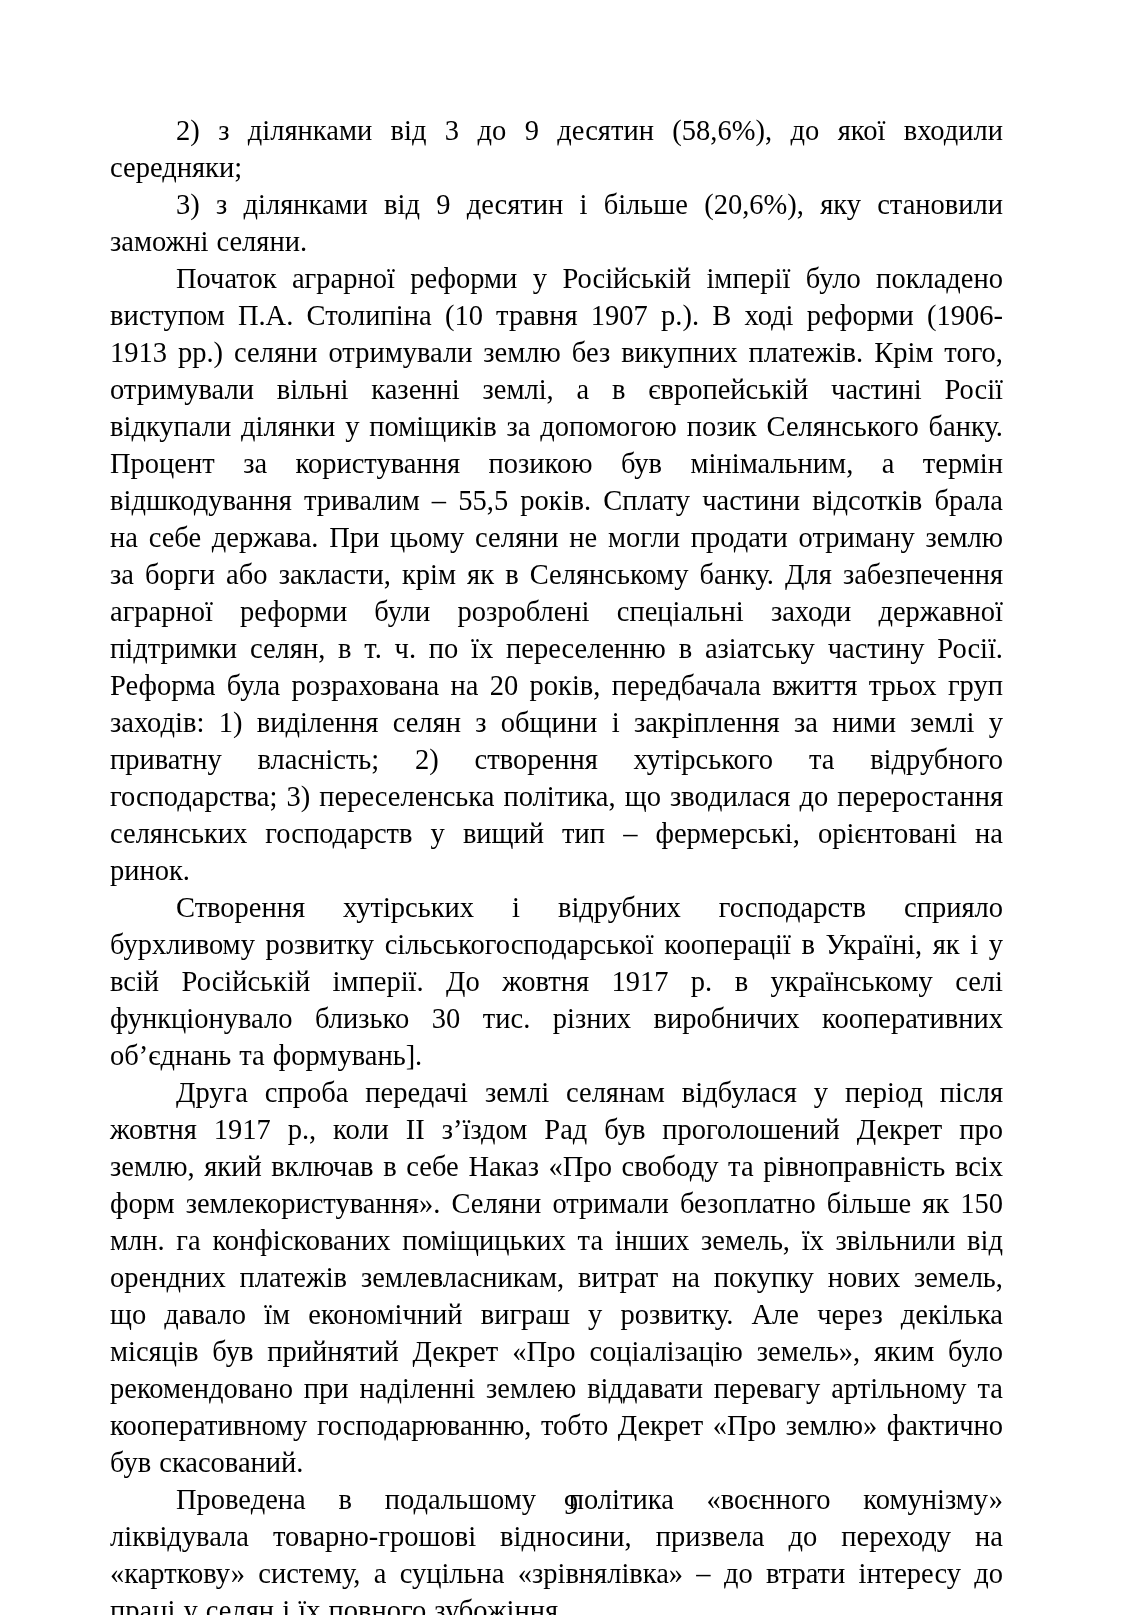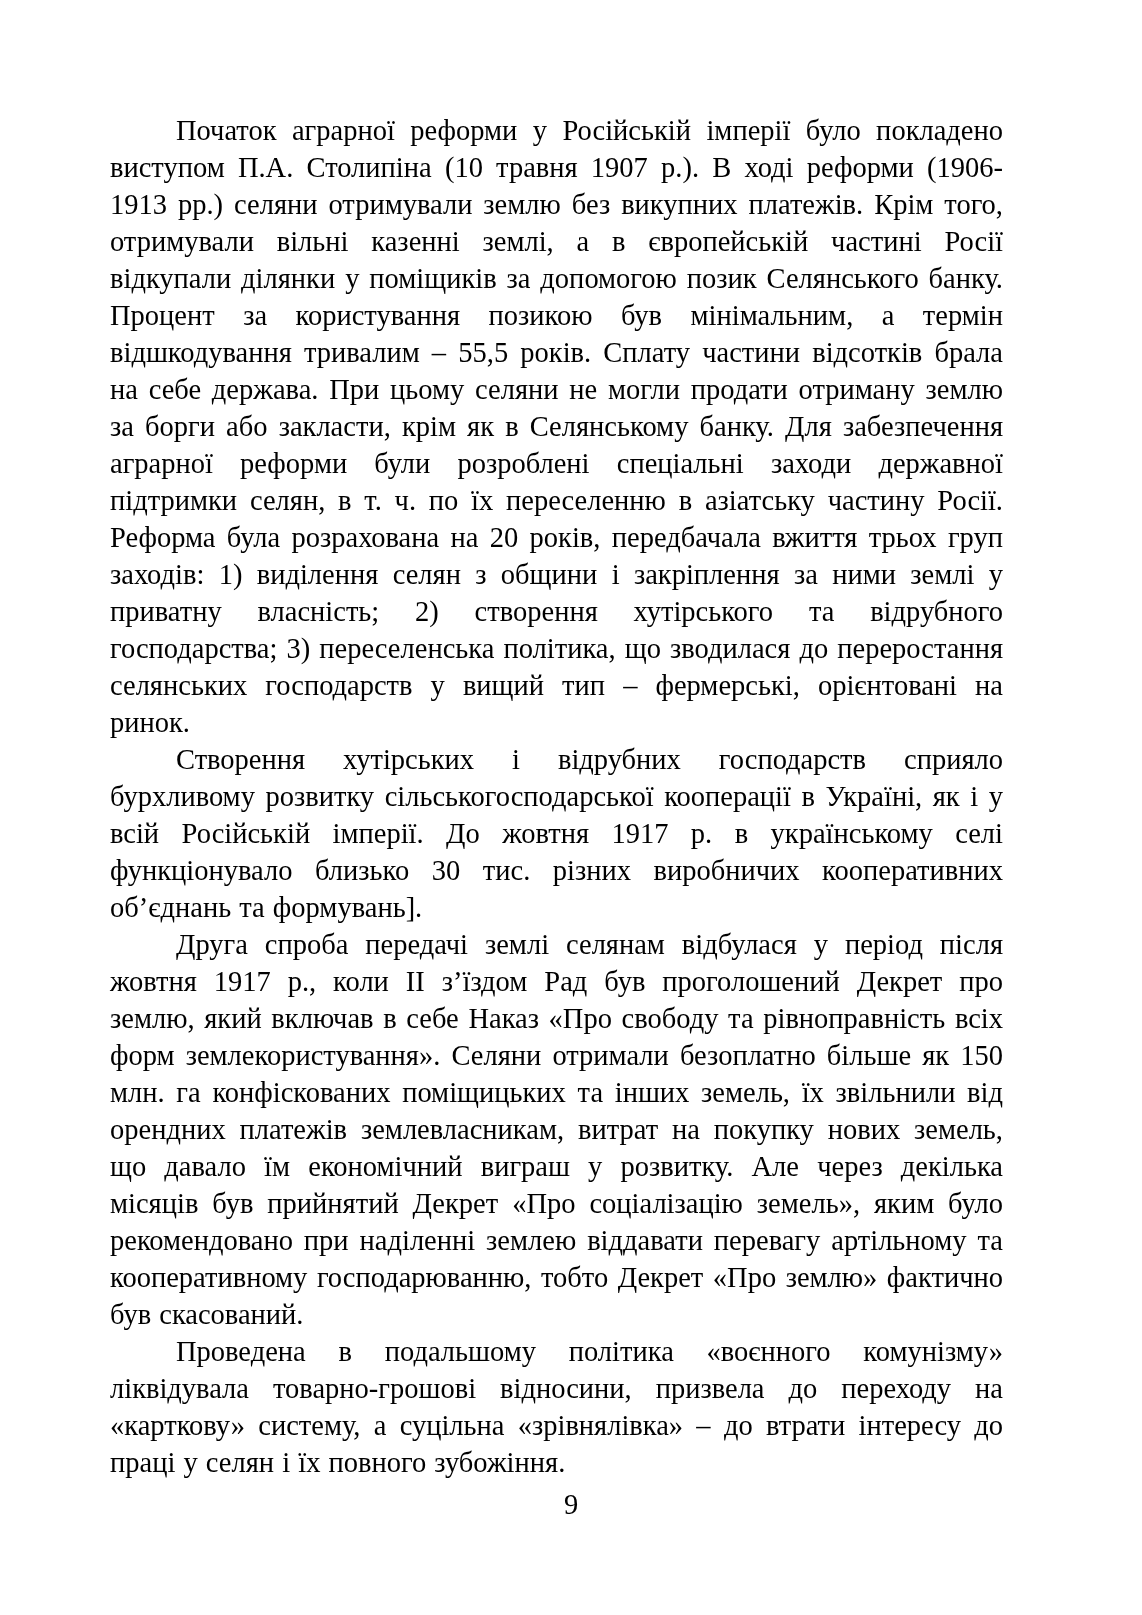--- a/index.html
+++ b/index.html
@@ -42,19 +42,21 @@
     text-align: center;
     font-size: 28.5px;
     line-height: 37px;
   }
 </style>
 </head>
 <body>
 
 <div class="page">
   <div class="content">
+    <p class="indent">2) з ділянками від 3 до 9 десятин (58,6%), до якої входили середняки;</p>
+    <p class="indent">3) з ділянками від 9 десятин і більше (20,6%), яку становили заможні селяни.</p>
     <p class="indent">Початок аграрної реформи у Російській імперії було покладено виступом П.А. Столипіна (10 травня 1907 р.). В ході реформи (1906-1913 рр.) селяни отримували землю без викупних платежів. Крім того, отримували вільні казенні землі, а в європейській частині Росії відкупали ділянки у поміщиків за допомогою позик Селянського банку. Процент за користування позикою був мінімальним, а термін відшкодування тривалим – 55,5 років. Сплату частини відсотків брала на себе держава. При цьому селяни не могли продати отриману землю за борги або закласти, крім як в Селянському банку. Для забезпечення аграрної реформи були розроблені спеціальні заходи державної підтримки селян, в т. ч. по їх переселенню в азіатську частину Росії. Реформа була розрахована на 20 років, передбачала вжиття трьох груп заходів: 1) виділення селян з общини і закріплення за ними землі у приватну власність; 2) створення хутірського та відрубного господарства; 3) переселенська політика, що зводилася до переростання селянських господарств у вищий тип – фермерські, орієнтовані на ринок.</p>
     <p class="indent">Створення хутірських і відрубних господарств сприяло бурхливому розвитку сільськогосподарської кооперації в Україні, як і у всій Російській імперії. До жовтня 1917 р. в українському селі функціонувало близько 30 тис. різних виробничих кооперативних об’єднань та формувань].</p>
     <p class="indent">Друга спроба передачі землі селянам відбулася у період після жовтня 1917 р., коли ІІ з’їздом Рад був проголошений Декрет про землю, який включав в себе Наказ «Про свободу та рівноправність всіх форм землекористування». Селяни отримали безоплатно більше як 150 млн. га конфіскованих поміщицьких та інших земель, їх звільнили від орендних платежів землевласникам, витрат на покупку нових земель, що давало їм економічний виграш у розвитку. Але через декілька місяців був прийнятий Декрет «Про соціалізацію земель», яким було рекомендовано при наділенні землею віддавати перевагу артільному та кооперативному господарюванню, тобто Декрет «Про землю» фактично був скасований.</p>
     <p class="indent">Проведена в подальшому політика «воєнного комунізму» ліквідувала товарно-грошові відносини, призвела до переходу на «карткову» систему, а суцільна «зрівнялівка» – до втрати інтересу до праці у селян і їх повного зубожіння.</p>
   </div>
   <div class="page-number">9</div>
 </div>
 
 </body></html>

